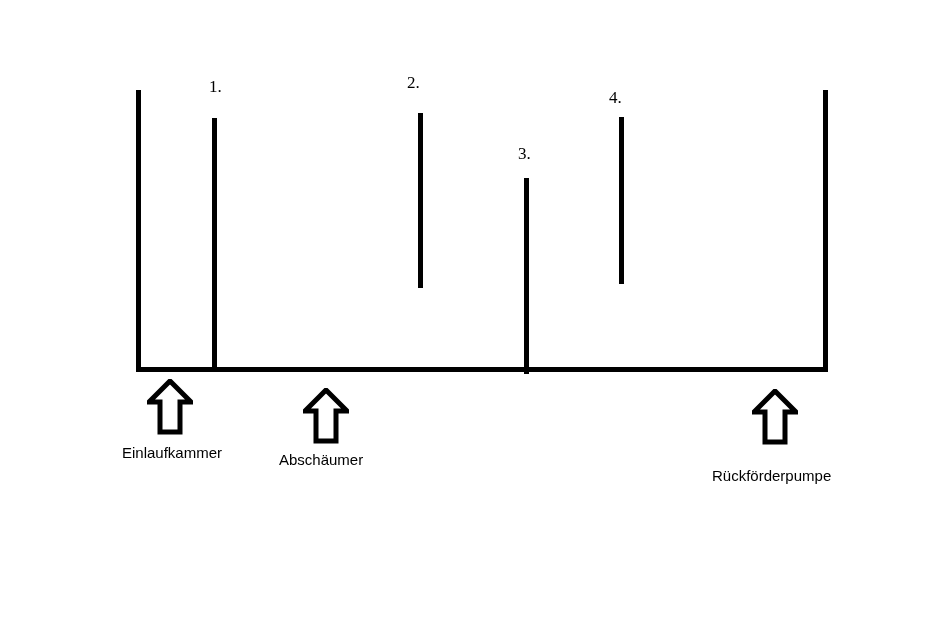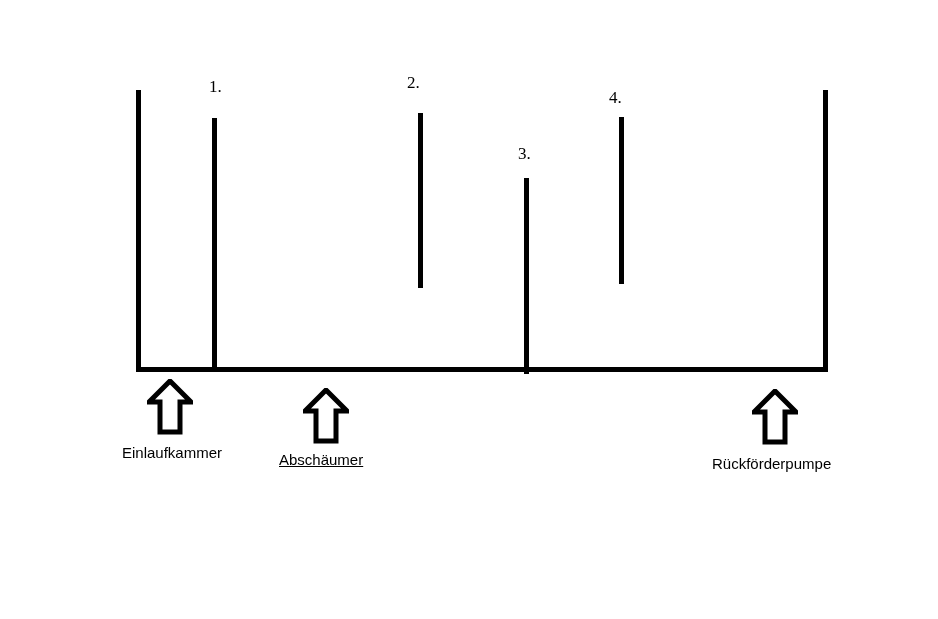--- a/index.html
+++ b/index.html
@@ -62,22 +62,22 @@
   
   .flow-label {
     position: absolute;
     color: #000000;
     font-family: "Liberation Sans", sans-serif;
     font-size: 15px;
     line-height: 1;
     white-space: nowrap;
   }
   .lbl-einlaufkammer    { left: 122px; top: 445px; }
-  .lbl-abschaeumer      { left: 279px; top: 452px; text-decoration: underline; }
-  .lbl-rueckfoerderpumpe{ left: 712px; top: 456px; }
+  .lbl-abschaeumer      { left: 279px; top: 452px; }
+  .lbl-rueckfoerderpumpe{ left: 712px; top: 468px; }
 </style>
 </head>
 <body>
 
 <div id="canvas">
 
   <div class="bar wall-left"></div>
   <div class="bar wall-right"></div>
   <div class="bar floor"></div>
 

